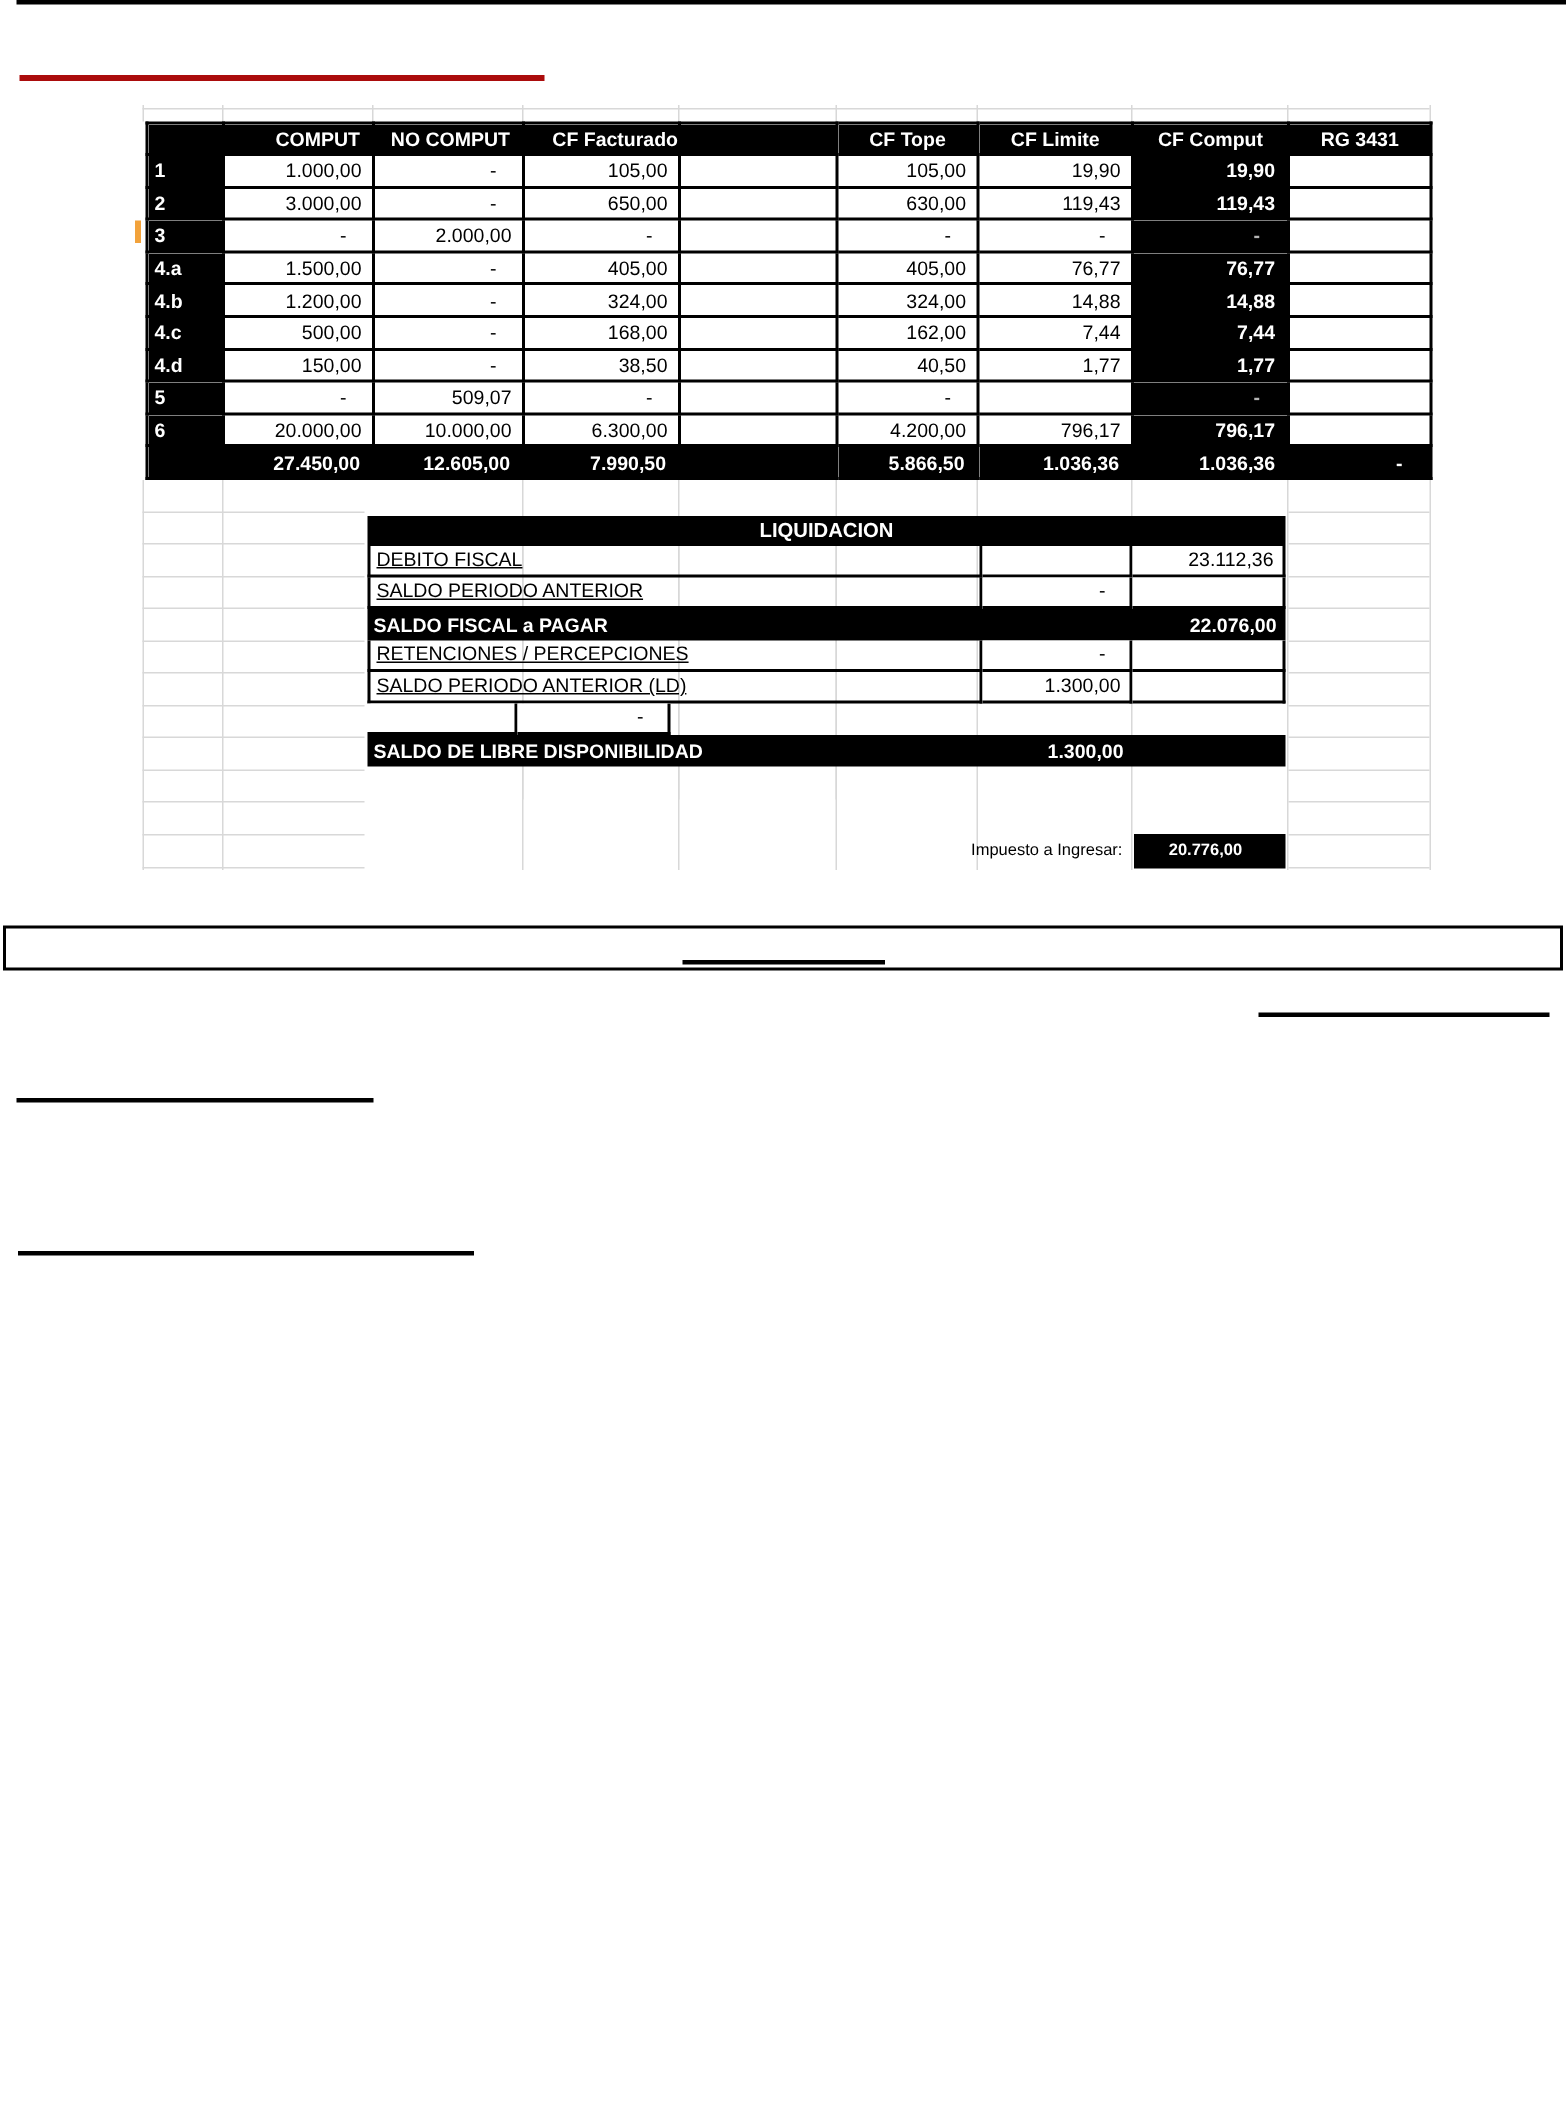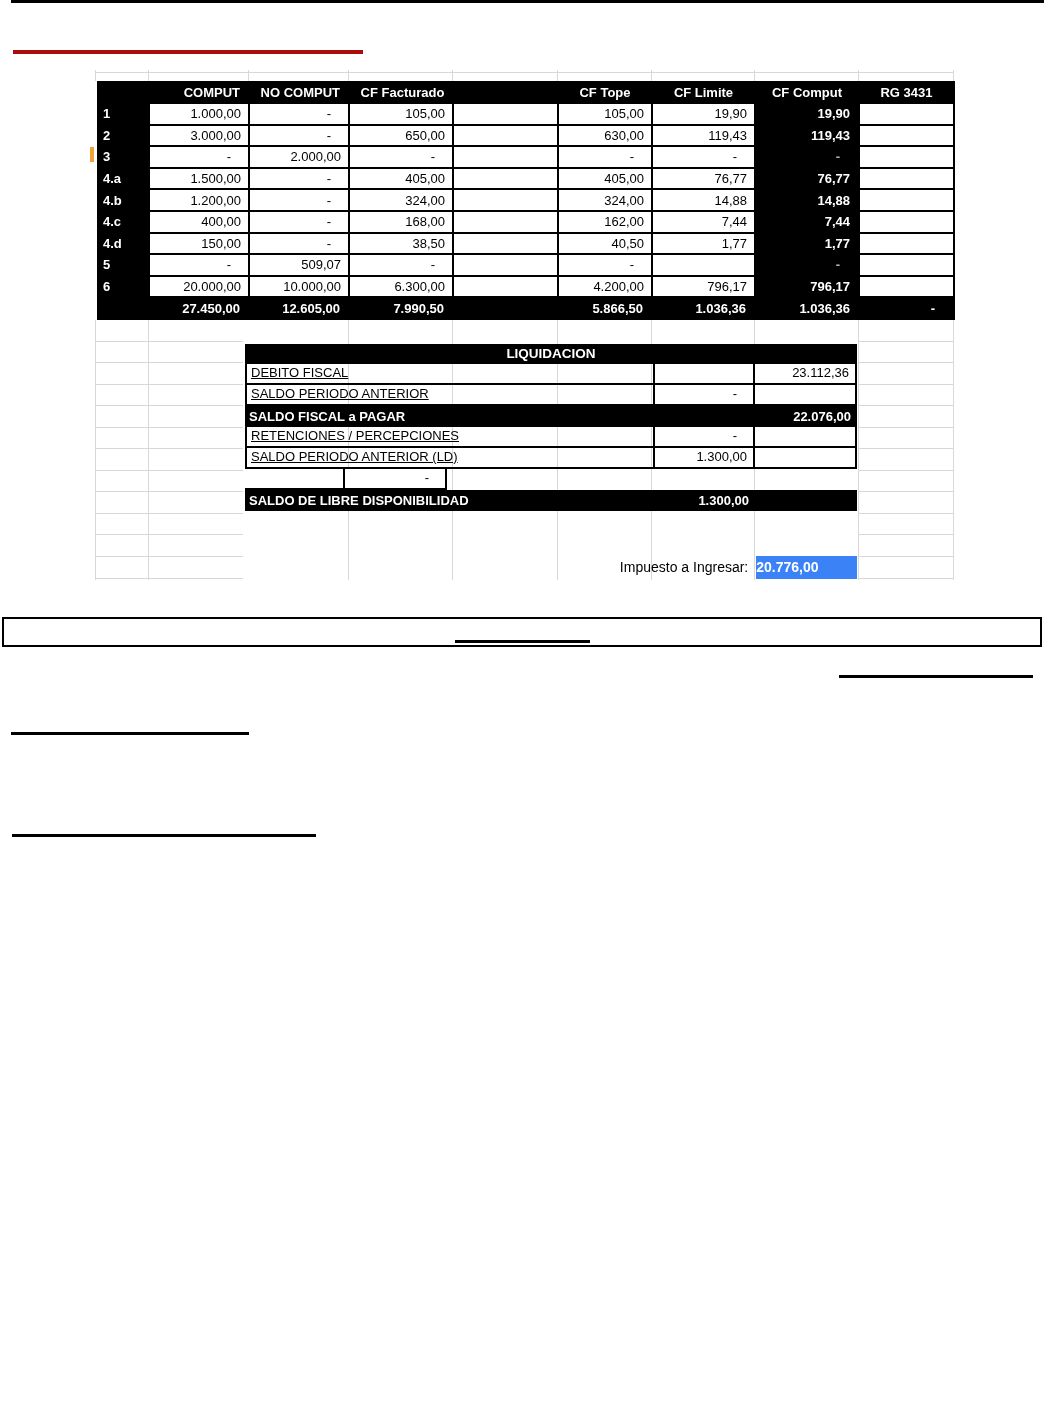--- a/index.html
+++ b/index.html
@@ -19,21 +19,21 @@
   table.mt td{border:2px solid #000;overflow:hidden;white-space:nowrap;padding:0;}
   table.mt tr.hdr{height:21px;}
   table.mt tr.d{height:21.6px;}
   table.mt tr.t{height:22px;}
   .mt .k{background:#000;color:#fff;font-weight:700;border-color:#000;}
   .mt .num{text-align:right;padding-right:7px;background:#fff;}
   .mt .dash{padding-right:17px;}
   .mt .rowhdr{background:#000;color:#fff;font-weight:700;text-align:left;padding-left:4px;}
   .mt .hr{text-align:right;padding-right:8px;}
   .mt .hc{text-align:center;}
-  .mt .hl{text-align:center;padding-left:3px;}
+  .mt .hl{text-align:right;padding-left:3px;}
   .mt .knum{background:#000;color:#fff;font-weight:700;text-align:right;padding-right:8px;}
   .mt .kdash{padding-right:18px;}
   .mt .dim{color:#b5b5b5;}
   .mt .blankcell{background:#fff;}
 
   
   #liq{position:absolute;left:245px;top:344px;width:612px;font-size:13px;color:#000;}
   #liq *{box-sizing:border-box;}
   .liq-grid{position:absolute;top:0;width:1px;height:189px;background:#d8d8d8;z-index:0;}
   .lhead{position:relative;z-index:1;height:20px;background:#000;color:#fff;font-weight:700;
@@ -47,23 +47,23 @@
   .lrow .lc2{width:102px;}
   .lrow.blackrow{background:#000;color:#fff;font-weight:700;}
   .lrow.blackrow .blabel{padding-left:4px;line-height:21px;}
   .lrow.blackrow .bval{position:absolute;top:0;line-height:21px;}
   .bval.pos1{right:108px;}
   .bval.pos2{right:6px;}
   .ldash{padding-right:16px !important;}
 
   
   #impuesto{position:absolute;left:245px;top:556px;width:612px;height:23px;display:flex;
-            font-size:14px;}
+            font-size:11px;}
   #impuesto .ilabel{width:510px;text-align:right;padding-right:8px;line-height:23px;}
-  #impuesto .ival{width:102px;background:#3b82f6;color:#fff;font-weight:700;text-align:left;
+  #impuesto .ival{width:102px;background:#000000;color:#fff;font-weight:700;text-align:center;
                   padding-right:6px;line-height:23px;box-sizing:border-box;}
 
   
   #marker{position:absolute;left:90px;top:147px;width:4px;height:15px;background:#f2a23b;}
 
   
   #answer-box{position:absolute;left:2px;top:617px;width:1036px;height:26px;
               border:2px solid #000;background:#fff;}
 
   
@@ -206,21 +206,21 @@
       <td class="num dash">-</td>
       <td class="num">324,00</td>
       <td class="blankcell"></td>
       <td class="num">324,00</td>
       <td class="num">14,88</td>
       <td class="knum">14,88</td>
       <td class="blankcell"></td>
     </tr>
     <tr class="d">
       <td class="rowhdr">4.c</td>
-      <td class="num">400,00</td>
+      <td class="num">500,00</td>
       <td class="num dash">-</td>
       <td class="num">168,00</td>
       <td class="blankcell"></td>
       <td class="num">162,00</td>
       <td class="num">7,44</td>
       <td class="knum">7,44</td>
       <td class="blankcell"></td>
     </tr>
     <tr class="d">
       <td class="rowhdr">4.d</td>

